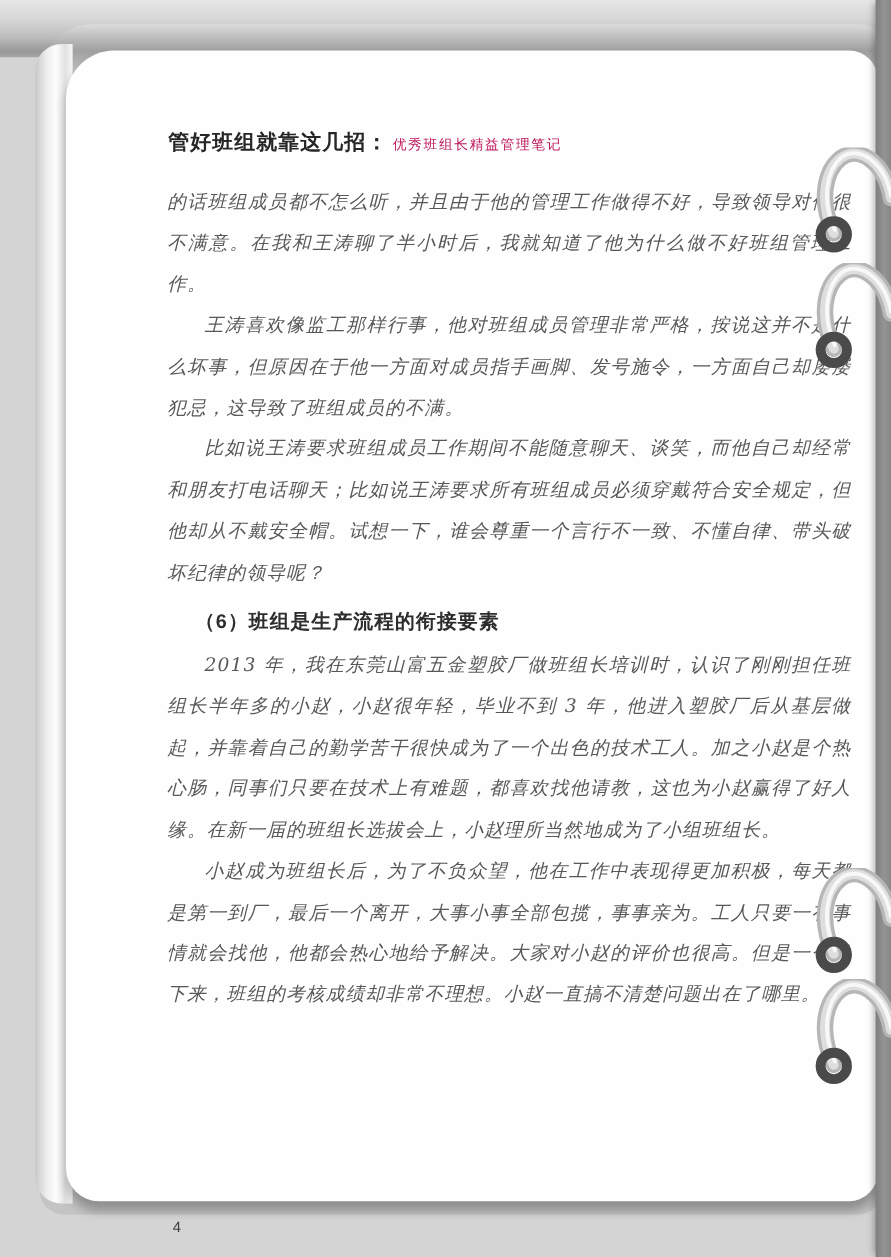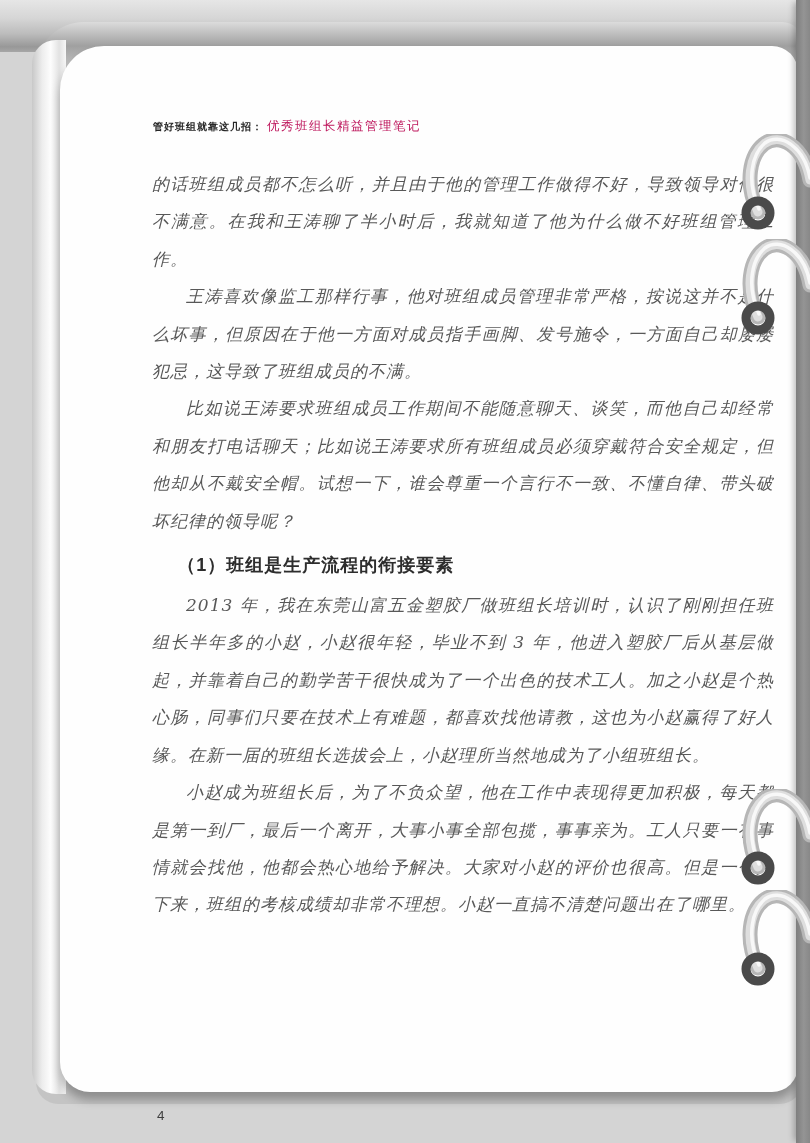--- a/index.html
+++ b/index.html
@@ -34,21 +34,21 @@
   }
   
   .spine-bar{
     position:absolute;left:796px;top:0;width:14px;height:1143px;
     background:linear-gradient(to right,#7e7e7e,#949494 55%,#888888);
     box-shadow:-4px 0 6px -2px rgba(0,0,0,.28);
     z-index:5;
   }
   
   .page-header{position:absolute;left:93px;top:70px;width:630px;white-space:nowrap;}
-  .header-title{font-weight:bold;font-size:10px;color:#262626;letter-spacing:1px;}
+  .header-title{font-weight:bold;font-size:19px;color:#262626;letter-spacing:1px;}
   .header-subtitle{font-size:12.5px;color:#be185d;letter-spacing:1.5px;margin-left:4px;}
   
   .body-text{
     position:absolute;left:92px;top:120px;width:622px;height:940px;overflow:hidden;
     font-size:17px;line-height:37.4px;color:#4f4f4f;
     text-align:justify;letter-spacing:1px;
   }
   .body-text p{margin:0;}
   .body-text p.indent{text-indent:2em;}
   .body-text p.kai{
@@ -76,21 +76,21 @@
 
 <div class="page">
   <div class="page-header">
     <span class="header-title">管好班组就靠这几招：</span><span class="header-subtitle">优秀班组长精益管理笔记</span>
   </div>
 
   <div class="body-text">
       <p class="para kai">的话班组成员都不怎么听，并且由于他的管理工作做得不好，导致领导对他很不满意。在我和王涛聊了半小时后，我就知道了他为什么做不好班组管理工作。</p>
       <p class="para kai indent">王涛喜欢像监工那样行事，他对班组成员管理非常严格，按说这并不是什么坏事，但原因在于他一方面对成员指手画脚、发号施令，一方面自己却屡屡犯忌，这导致了班组成员的不满。</p>
       <p class="para kai indent">比如说王涛要求班组成员工作期间不能随意聊天、谈笑，而他自己却经常和朋友打电话聊天；比如说王涛要求所有班组成员必须穿戴符合安全规定，但他却从不戴安全帽。试想一下，谁会尊重一个言行不一致、不懂自律、带头破坏纪律的领导呢？</p>
-      <h2 class="section-heading">（1）班组是生产流程的衔接要素</h2>
+      <h2 class="section-heading">（6）班组是生产流程的衔接要素</h2>
       <p class="para kai indent">2013 年，我在东莞山富五金塑胶厂做班组长培训时，认识了刚刚担任班组长半年多的小赵，小赵很年轻，毕业不到 3 年，他进入塑胶厂后从基层做起，并靠着自己的勤学苦干很快成为了一个出色的技术工人。加之小赵是个热心肠，同事们只要在技术上有难题，都喜欢找他请教，这也为小赵赢得了好人缘。在新一届的班组长选拔会上，小赵理所当然地成为了小组班组长。</p>
       <p class="para kai indent">小赵成为班组长后，为了不负众望，他在工作中表现得更加积极，每天都是第一到厂，最后一个离开，大事小事全部包揽，事事亲为。工人只要一有事情就会找他，他都会热心地给予解决。大家对小赵的评价也很高。但是一个月下来，班组的考核成绩却非常不理想。小赵一直搞不清楚问题出在了哪里。</p>
     </div>
 
   <div class="page-number">4</div>
 </div>
 
 <div class="spine-bar"></div>
 
 <svg class="ring r1" viewBox="0 0 84 104">

